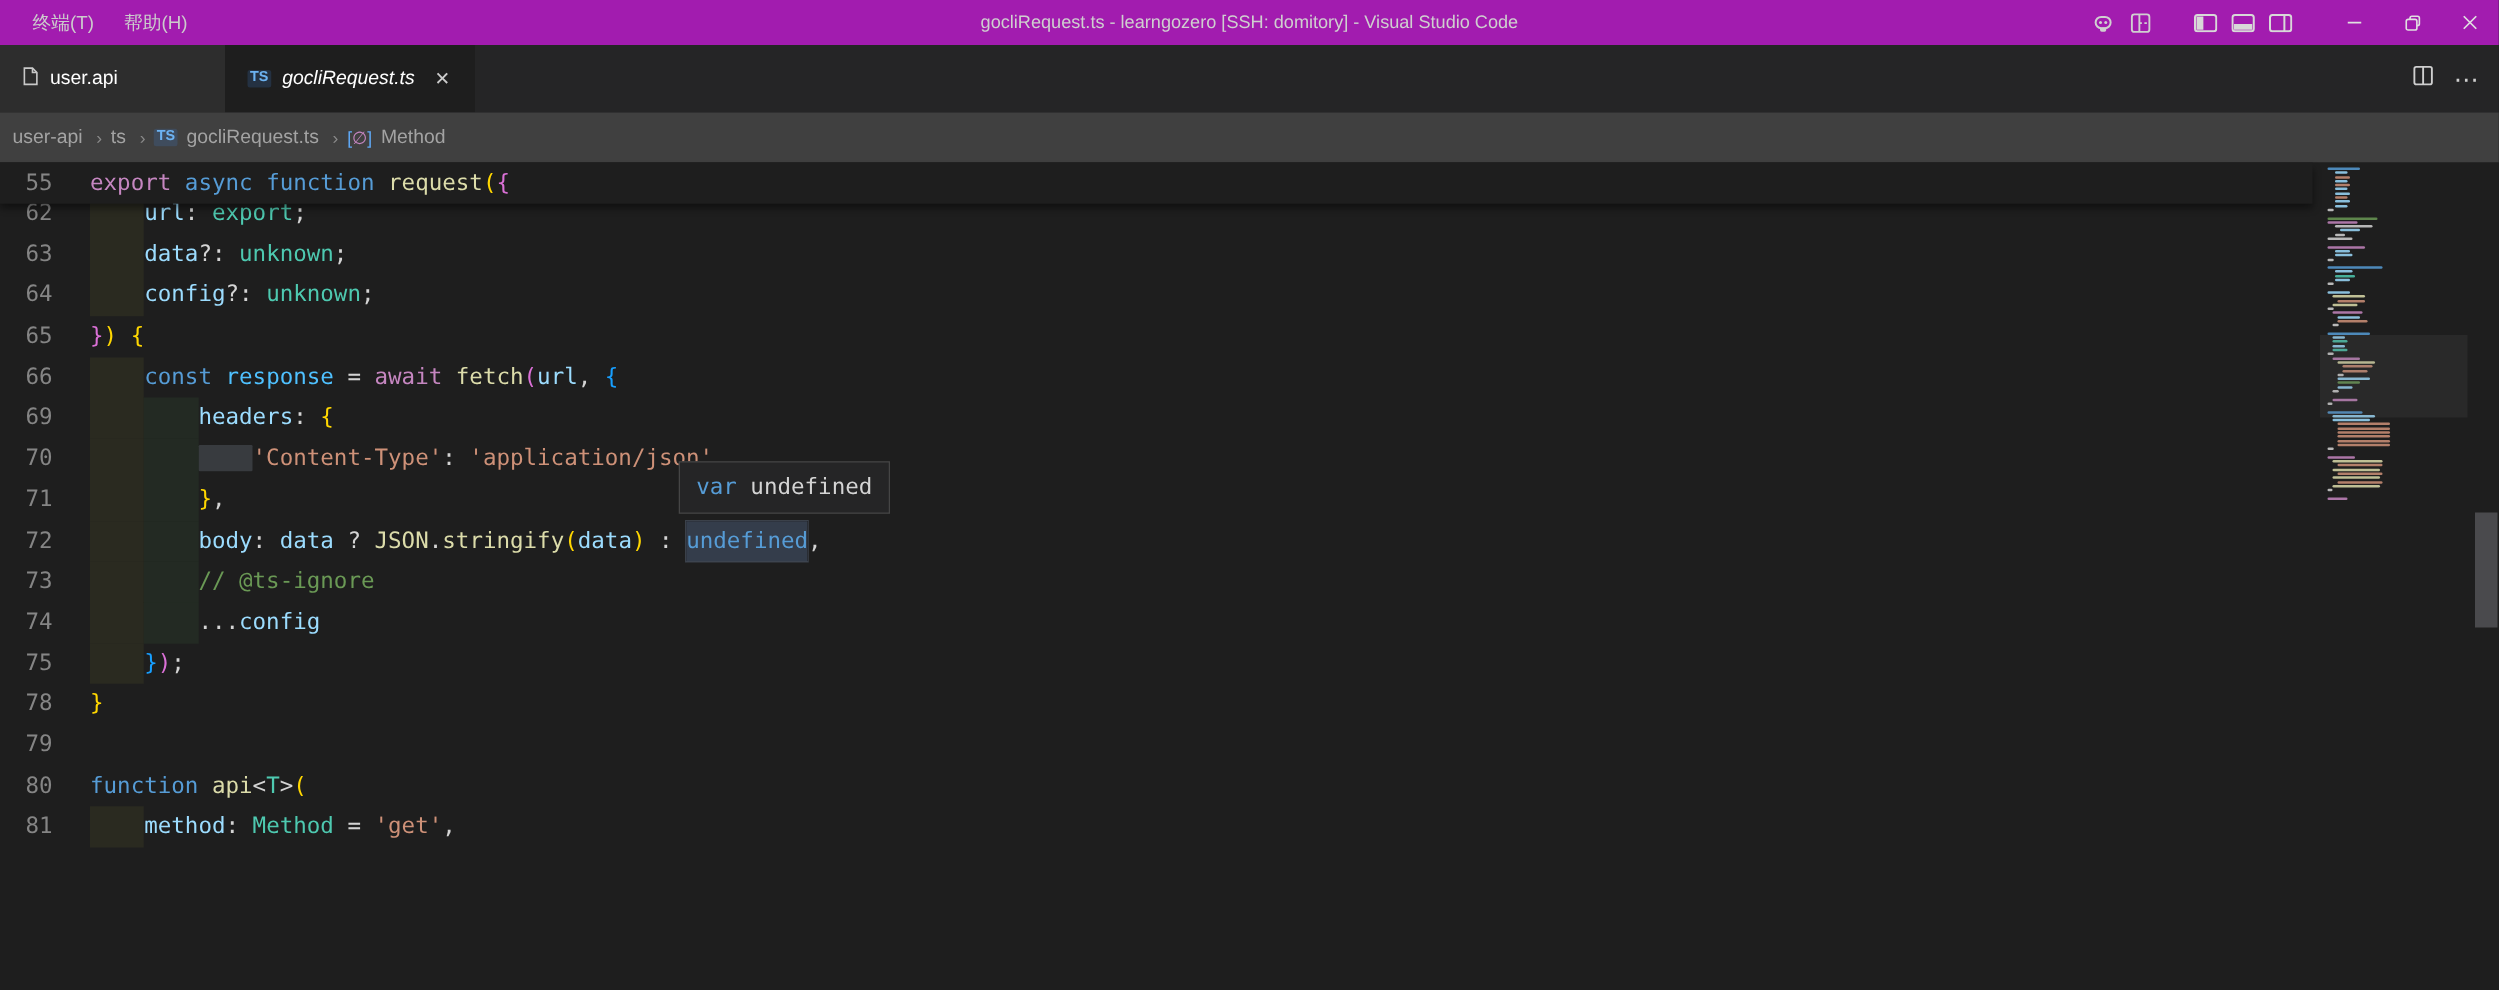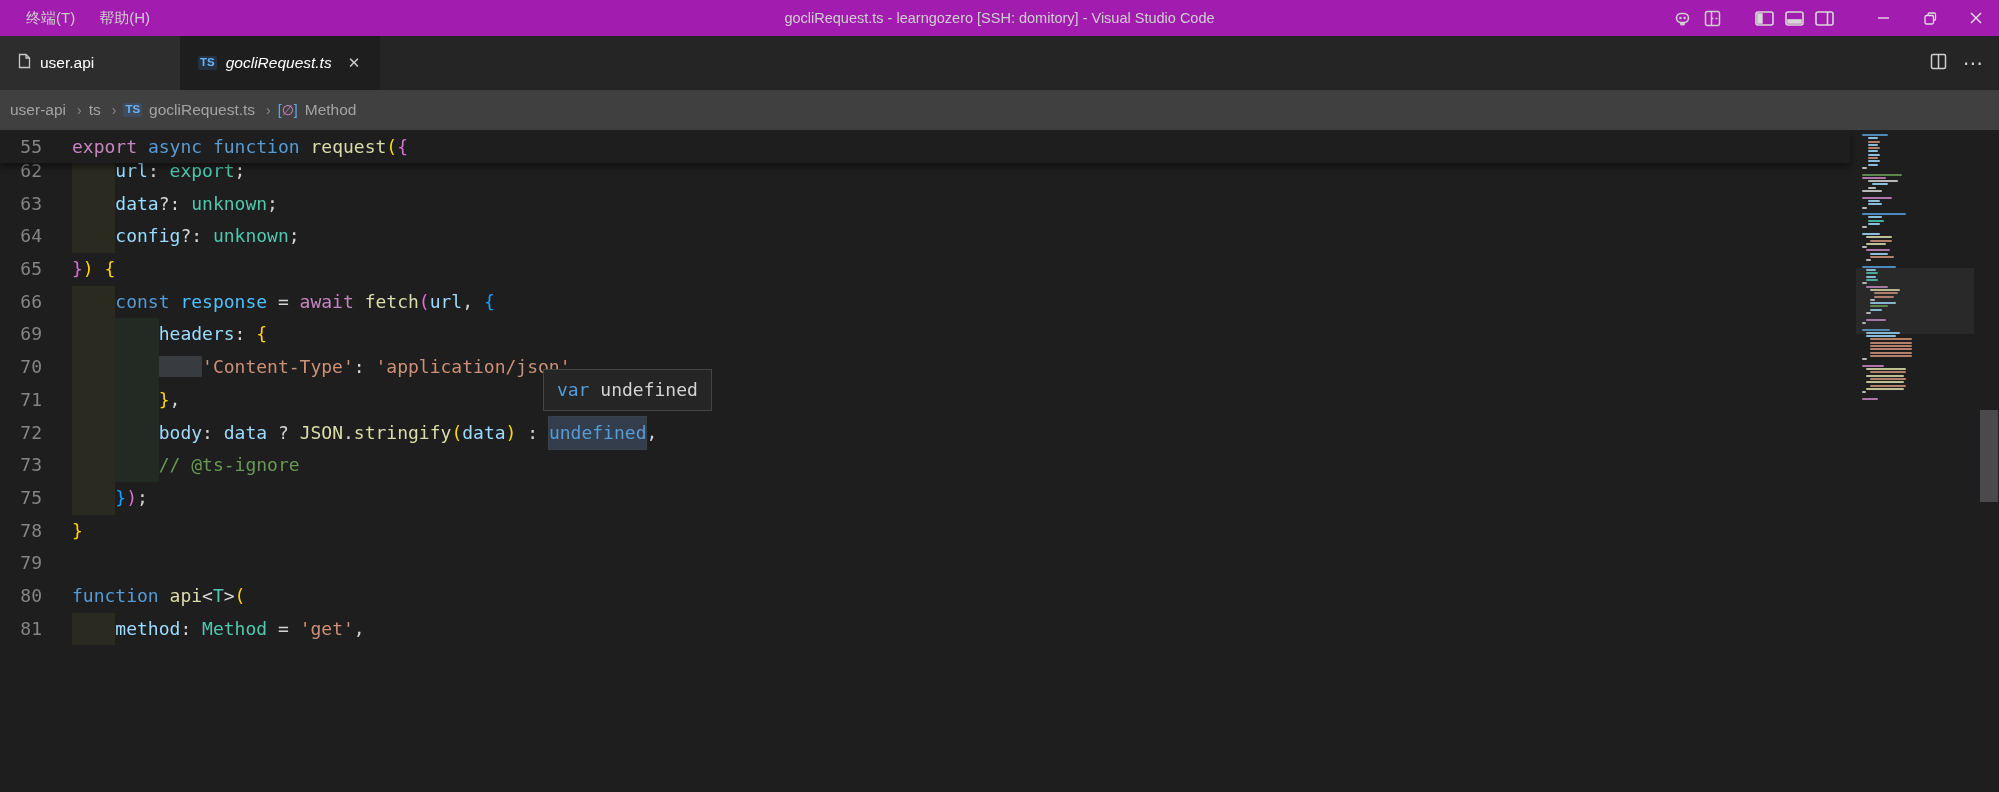--- a/index.html
+++ b/index.html
@@ -191,20 +191,21 @@
       <div class="cl"><i class="band b1"></i><span class="ln">62</span><span class="t-pln">    </span><span class="t-var">url</span><span class="t-pun">: </span><span class="t-type">export</span><span class="t-pun">;</span></div>
       <div class="cl"><i class="band b1"></i><span class="ln">63</span><span class="t-pln">    </span><span class="t-var">data</span><span class="t-pun">?: </span><span class="t-type">unknown</span><span class="t-pun">;</span></div>
       <div class="cl"><i class="band b1"></i><span class="ln">64</span><span class="t-pln">    </span><span class="t-var">config</span><span class="t-pun">?: </span><span class="t-type">unknown</span><span class="t-pun">;</span></div>
       <div class="cl"><span class="ln">65</span><span class="t-b2">}</span><span class="t-b1">)</span><span class="t-pun"> </span><span class="t-b1">{</span></div>
       <div class="cl"><i class="band b1"></i><span class="ln">66</span><span class="t-pln">    </span><span class="t-kw">const</span><span class="t-pun"> </span><span class="t-cvar">response</span><span class="t-pun"> = </span><span class="t-kwc">await</span><span class="t-pun"> </span><span class="t-fn">fetch</span><span class="t-b2">(</span><span class="t-var">url</span><span class="t-pun">, </span><span class="t-b3">{</span></div>
       <div class="cl"><i class="band b1"></i><i class="band b2"></i><span class="ln">69</span><span class="t-pln">        </span><span class="t-var">headers</span><span class="t-pun">: </span><span class="t-b1">{</span></div>
       <div class="cl"><i class="band b1"></i><i class="band b2"></i><span class="ln">70</span><span class="t-pln">        </span><span class="t-wsel">    </span><span class="t-str">'Content-Type'</span><span class="t-pun">: </span><span class="t-str">'application/json'</span></div>
       <div class="cl"><i class="band b1"></i><i class="band b2"></i><span class="ln">71</span><span class="t-pln">        </span><span class="t-b1">}</span><span class="t-pun">,</span></div>
       <div class="cl"><i class="band b1"></i><i class="band b2"></i><span class="ln">72</span><span class="t-pln">        </span><span class="t-var">body</span><span class="t-pun">: </span><span class="t-var">data</span><span class="t-pun"> ? </span><span class="t-fn">JSON</span><span class="t-pun">.</span><span class="t-fn">stringify</span><span class="t-b1">(</span><span class="t-var">data</span><span class="t-b1">)</span><span class="t-pun"> : </span><span class="t-und">undefined<div class="hover-tip"><span class="tip-kw">var</span><span class="tip-val"> undefined</span></div></span><span class="t-pun">,</span></div>
       <div class="cl"><i class="band b1"></i><i class="band b2"></i><span class="ln">73</span><span class="t-pln">        </span><span class="t-cmt">// @ts-ignore</span></div>
+      <div class="cl"><i class="band b1"></i><i class="band b2"></i><span class="ln">74</span><span class="t-pln">        </span><span class="t-pun">...</span><span class="t-var">config</span></div>
       <div class="cl"><i class="band b1"></i><span class="ln">75</span><span class="t-pln">    </span><span class="t-b3">}</span><span class="t-b2">)</span><span class="t-pun">;</span></div>
       <div class="cl"><span class="ln">78</span><span class="t-b1">}</span></div>
       <div class="cl"><span class="ln">79</span></div>
       <div class="cl"><span class="ln">80</span><span class="t-kw">function</span><span class="t-pun"> </span><span class="t-fn">api</span><span class="t-pun">&lt;</span><span class="t-type">T</span><span class="t-pun">&gt;</span><span class="t-b1">(</span></div>
       <div class="cl"><i class="band b1"></i><span class="ln">81</span><span class="t-pln">    </span><span class="t-var">method</span><span class="t-pun">: </span><span class="t-type">Method</span><span class="t-pun"> = </span><span class="t-str">'get'</span><span class="t-pun">,</span></div>
     </div>
   <div class="sticky">
       <div class="cl"><span class="ln">55</span><span class="t-kwc">export</span><span class="t-pun"> </span><span class="t-kw">async</span><span class="t-pun"> </span><span class="t-kw">function</span><span class="t-pun"> </span><span class="t-fn">request</span><span class="t-b1">(</span><span class="t-b2">{</span></div>
     </div>
   <div class="minimap">

